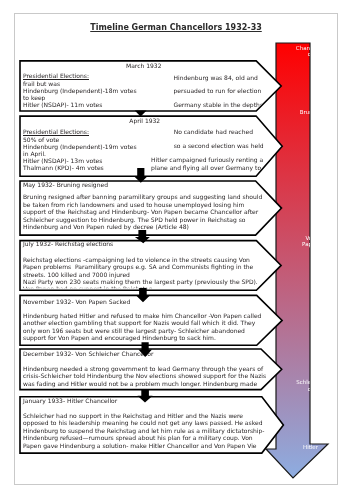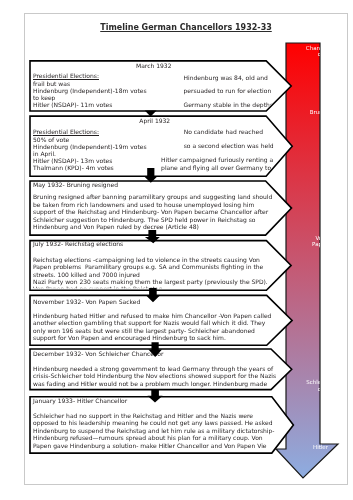--- a/index.html
+++ b/index.html
@@ -1,18 +1,18 @@
 <!DOCTYPE html>
 <html><head>
 <meta charset="utf-8">
 <style>
   html,body{margin:0;padding:0;background:#fff;}
   body{width:353px;height:500px;font-family:"DejaVu Sans",sans-serif;overflow:hidden;-webkit-font-smoothing:antialiased;}
   #page{position:absolute;left:14px;top:13px;width:324px;height:472px;
-        border:1px solid #c9c9c9;box-sizing:border-box;background:#fff;overflow:hidden;margin-left:10px;}
+        border:1px solid #c9c9c9;box-sizing:border-box;background:#fff;overflow:hidden;}
   #title{position:absolute;left:0;top:8.5px;width:100%;text-align:center;
          font-weight:bold;font-size:8px;color:#2b2b2b;}
   #title u{text-decoration:underline;}
 
   #bigarrow{position:absolute;left:-1px;top:-1px;width:324px;height:472px;pointer-events:none;}
   #boxlayer{position:absolute;left:-1px;top:-1px;width:324px;height:472px;pointer-events:none;}
   #connlayer{position:absolute;left:-1px;top:-1px;width:324px;height:472px;pointer-events:none;}
 
   .boxtext{position:absolute;left:-1px;top:-1px;width:324px;height:472px;}
   .ln{position:absolute;white-space:pre;font-size:6px;color:#231f20;line-height:1;

